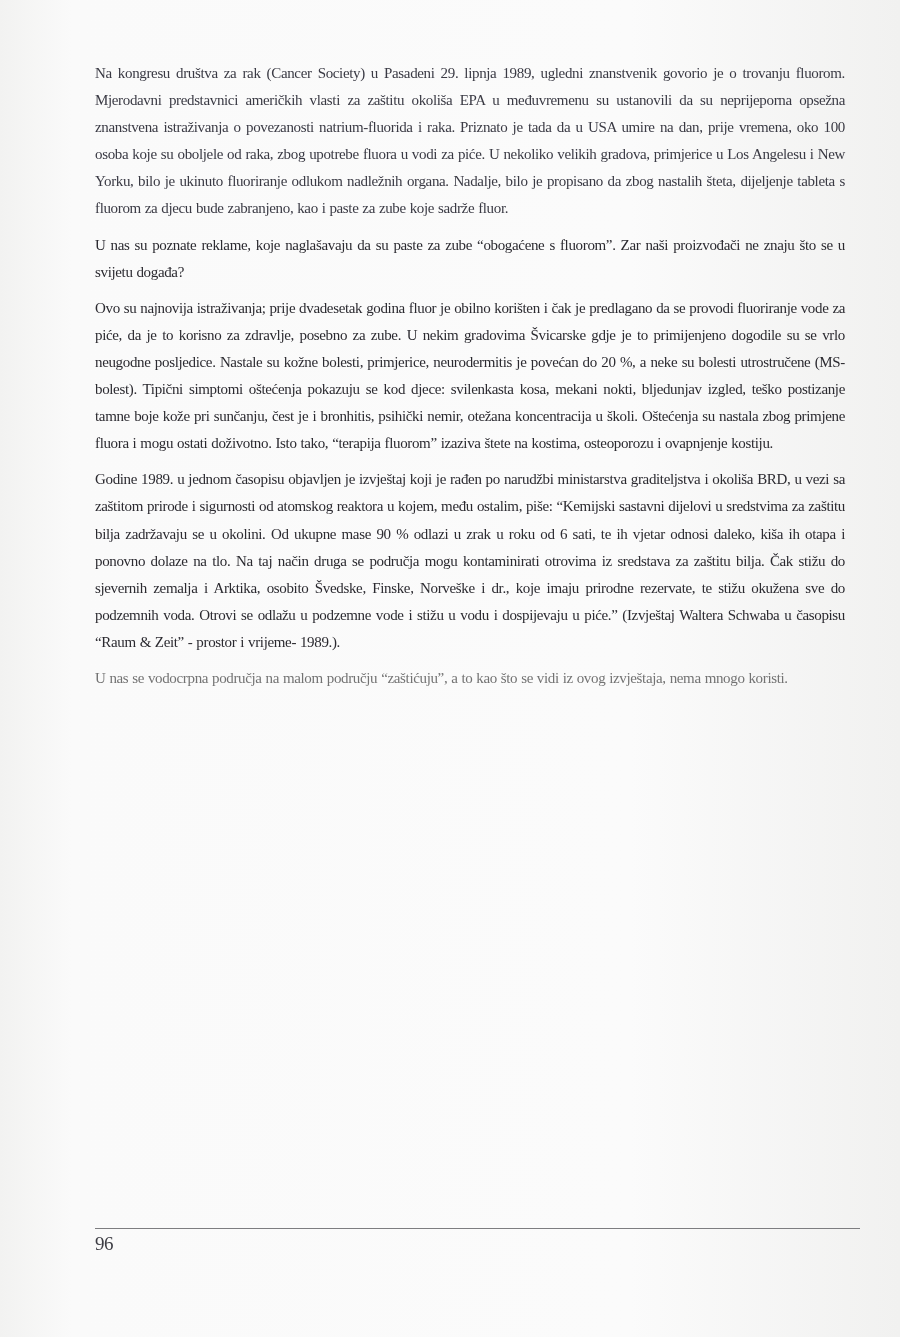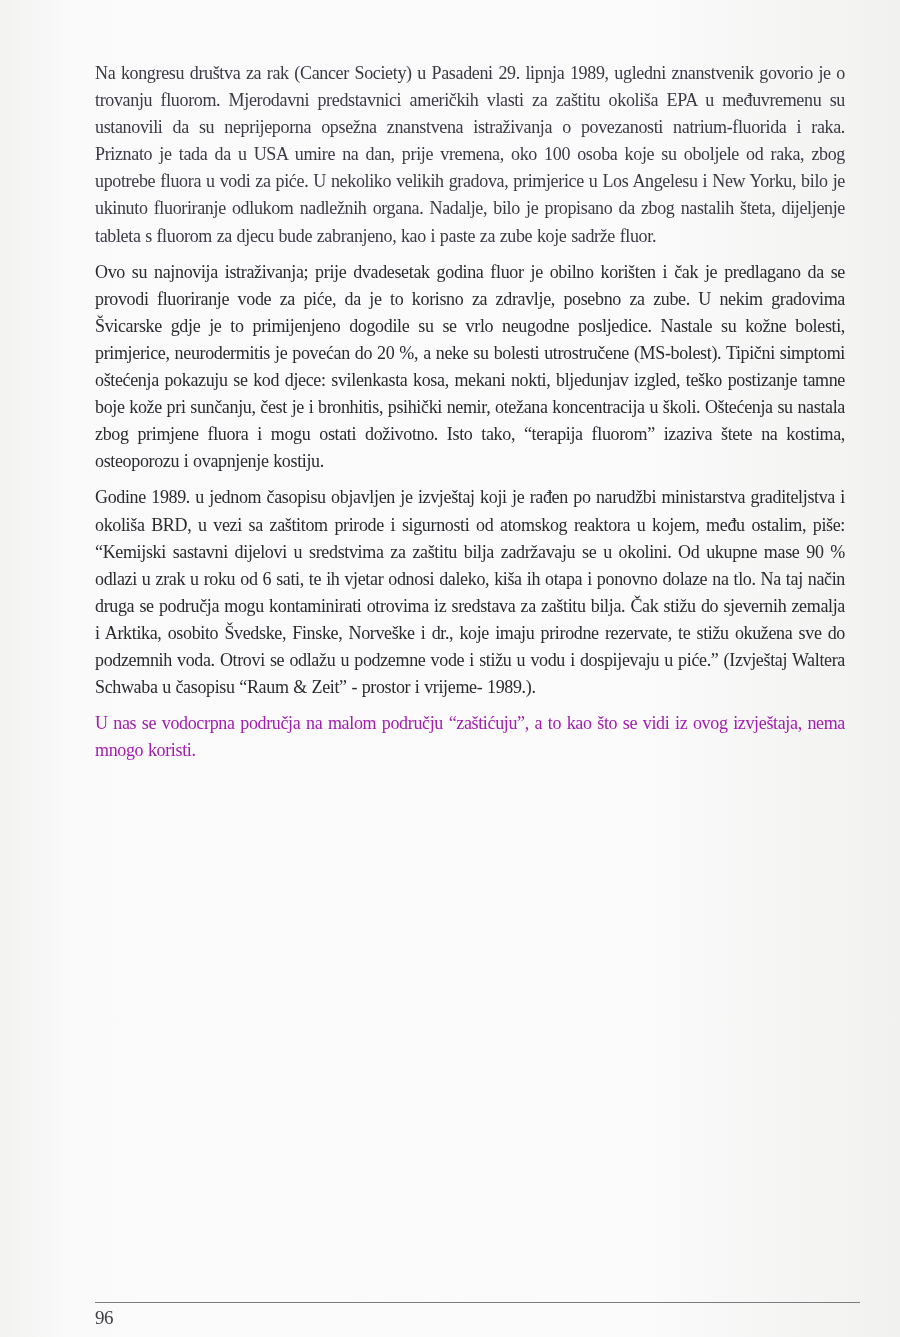--- a/index.html
+++ b/index.html
@@ -18,53 +18,54 @@
       color: #2b2a30;
     }
     .page {
       position: absolute;
       left: 95px;
       top: 60px;
       width: 766px;
     }
     .para {
       margin: 0 16px 9px 0;
-      font-size: 18px;
+      font-size: 15px;
       line-height: 27.1px;
       text-align: justify;
       letter-spacing: -0.35px;
       word-spacing: 0.5px;
       hyphens: manual;
     }
     .para.first { color: #3a3a44; }
-    .para.last { color: #a21caf; }
+    .para.last { color: #737373; }
     .footer {
       position: absolute;
       left: 95px;
-      top: 1302px;
+      top: 1228px;
       width: 765px;
     }
     .footer-rule {
       height: 0;
       border-top: 1.5px solid #7d7d80;
       margin: 0;
     }
     .page-number {
       font-size: 19px;
       line-height: 22px;
       margin-top: 4px;
       color: #3d3d44;
       letter-spacing: -0.5px;
     }
   </style>
 </head>
 <body>
 
 <div class="page">
   <p class="para first">Na kongresu društva za rak (Cancer Society) u Pasadeni 29. lipnja 1989, ugledni znanstvenik govorio je o trovanju fluorom. Mjerodavni predstavnici američkih vlasti za zaštitu okoliša EPA u međuvremenu su ustanovili da su neprijeporna opsežna znanstvena istraživanja o povezanosti natrium-fluorida i raka. Priznato je tada da u USA umire na dan, prije vremena, oko 100 osoba koje su oboljele od raka, zbog upotrebe fluora u vodi za piće. U nekoliko velikih gradova, primjerice u Los Angelesu i New Yorku, bilo je ukinuto fluoriranje odlukom nadležnih organa. Nadalje, bilo je propisano da zbog nastalih šteta, dijeljenje tableta s fluorom za djecu bude zabranjeno, kao i paste za zube koje sadrže fluor.</p>
+  <p class="para">U nas su poznate reklame, koje naglašavaju da su paste za zube “obogaćene s fluorom”. Zar naši proizvođači ne znaju što se u svijetu događa?</p>
   <p class="para">Ovo su najnovija istraživanja; prije dvadesetak godina fluor je obilno korišten i čak je predlagano da se provodi fluoriranje vode za piće, da je to korisno za zdravlje, posebno za zube. U nekim gradovima Švicarske gdje je to primijenjeno dogodile su se vrlo neugodne posljedice. Nastale su kožne bolesti, primjerice, neurodermitis je povećan do 20 %, a neke su bolesti utrostručene (MS-bolest). Tipični simptomi oštećenja pokazuju se kod djece: svilenkasta kosa, mekani nokti, bljedunjav izgled, teško postizanje tamne boje kože pri sunčanju, čest je i bronhitis, psihički nemir, otežana koncentracija u školi. Oštećenja su nastala zbog primjene fluora i mogu ostati doživotno. Isto tako, “terapija fluorom” izaziva štete na kostima, osteoporozu i ovapnjenje kostiju.</p>
   <p class="para">Godine 1989. u jednom časopisu objavljen je izvještaj koji je rađen po narudžbi ministarstva graditeljstva i okoliša BRD, u vezi sa zaštitom prirode i sigurnosti od atomskog reaktora u kojem, među ostalim, piše: “Kemijski sastavni dijelovi u sredstvima za zaštitu bilja zadržavaju se u okolini. Od ukupne mase 90 % odlazi u zrak u roku od 6 sati, te ih vjetar odnosi daleko, kiša ih otapa i ponovno dolaze na tlo. Na taj način druga se područja mogu kontaminirati otrovima iz sredstava za zaštitu bilja. Čak stižu do sjevernih zemalja i Arktika, osobito Švedske, Finske, Norveške i dr., koje imaju prirodne rezervate, te stižu okužena sve do podzemnih voda. Otrovi se odlažu u podzemne vode i stižu u vodu i dospijevaju u piće.” (Izvještaj Waltera Schwaba u časopisu “Raum &amp; Zeit” - prostor i vrijeme- 1989.).</p>
   <p class="para last">U nas se vodocrpna područja na malom području “zaštićuju”, a to kao što se vidi iz ovog izvještaja, nema mnogo koristi.</p>
 </div>
 
 <div class="footer">
   <div class="footer-rule"></div>
   <div class="page-number">96</div>
 </div>
 

